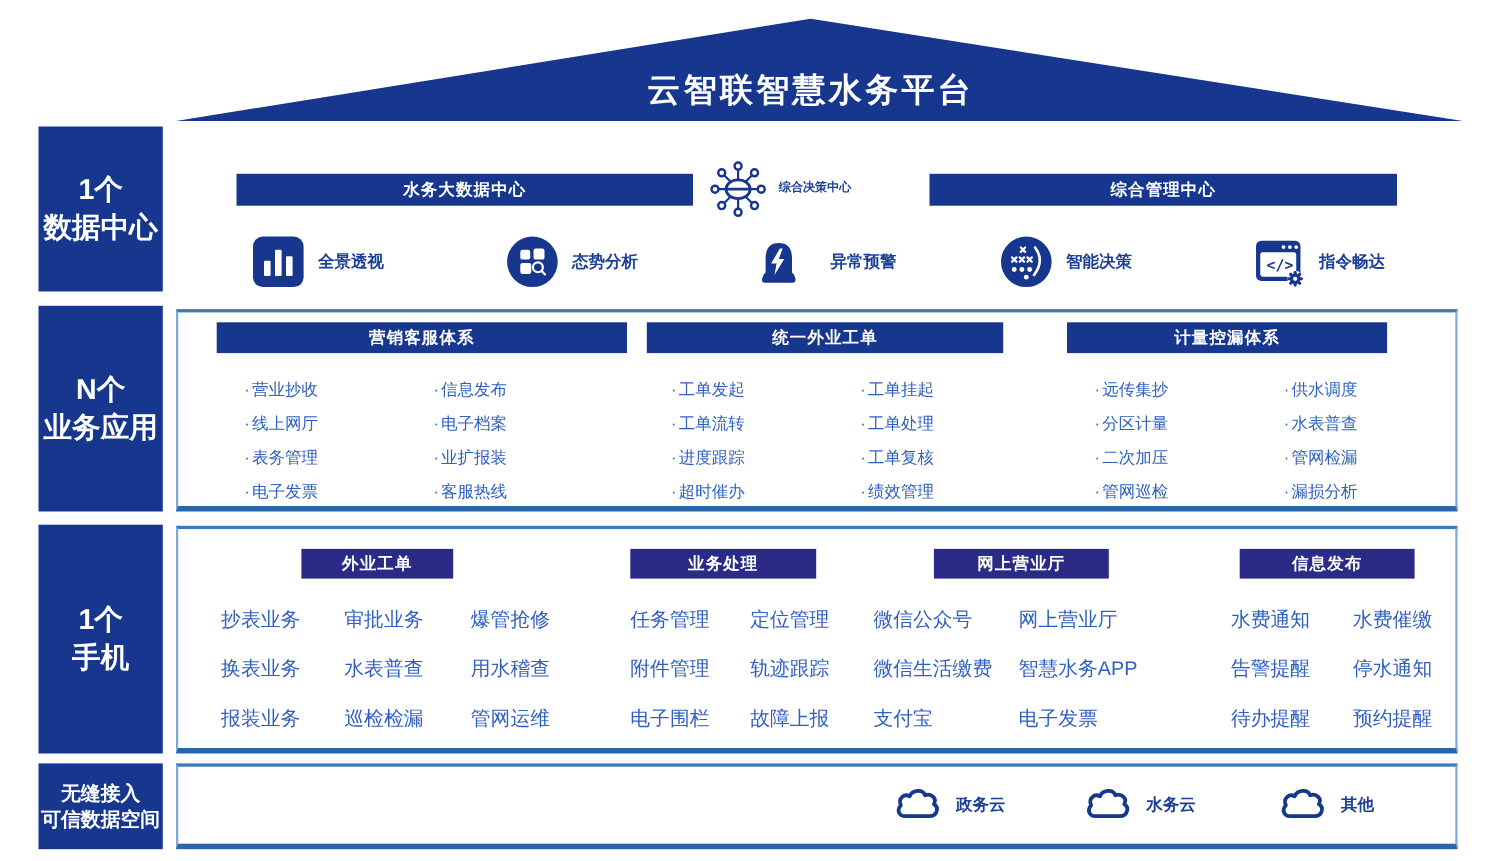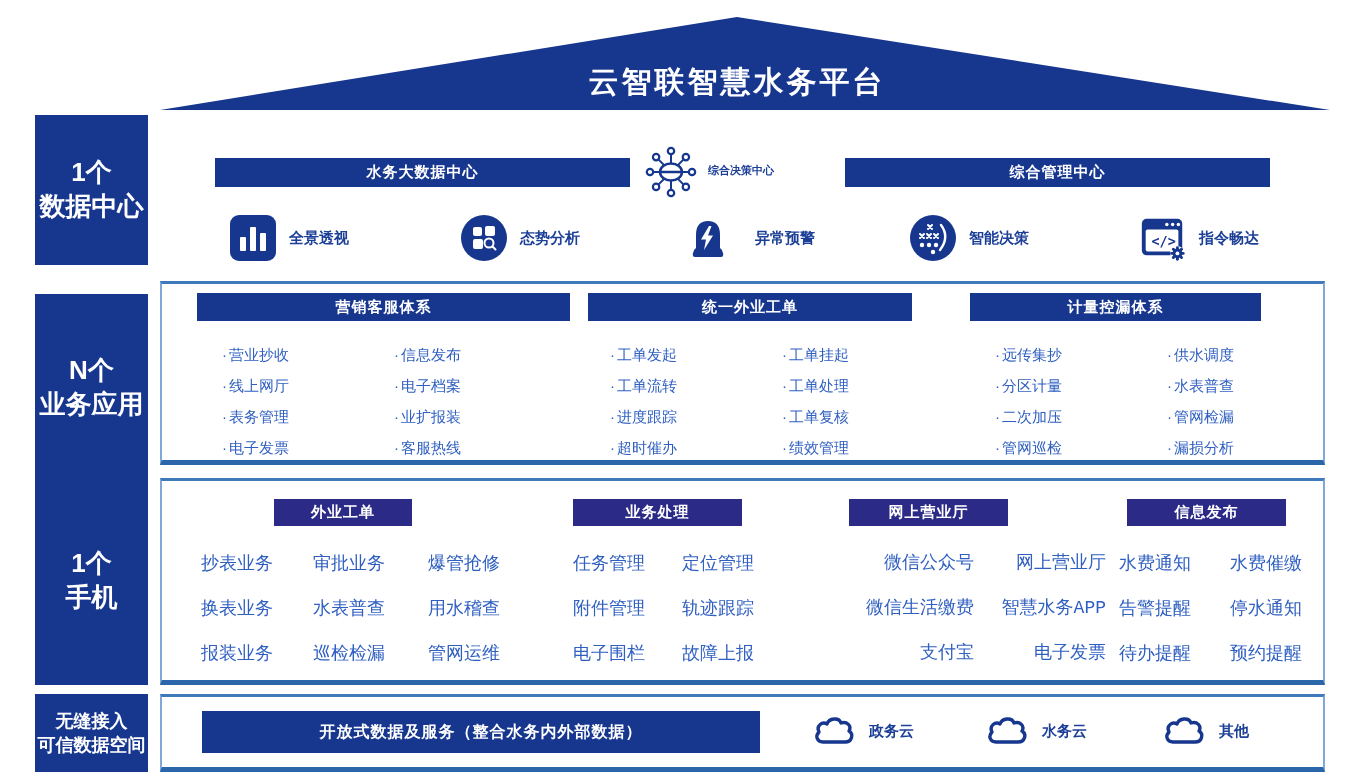--- a/index.html
+++ b/index.html
@@ -11,21 +11,21 @@
   .roof { position:absolute; left:160px; top:17px; width:0; height:0;
           border-left:577px solid transparent; border-right:593px solid transparent;
           border-bottom:93px solid var(--primary); }
   .roof-title { position:absolute; left:437px; top:62px; width:600px; text-align:center;
                 color:#fff; font-size:30px; font-weight:bold; letter-spacing:3px; }
 
   .side-box { position:absolute; left:35px; width:113px; background:var(--primary); color:#fff;
               display:flex; flex-direction:column; align-items:center; justify-content:center;
               text-align:center; font-weight:bold; }
   #side1 { top:115px; height:150px; font-size:26px; line-height:1.3; }
-  #side2 { top:294px; height:187px; font-size:26px; line-height:1.3;justify-content:center; }
+  #side2 { top:278px; height:187px; font-size:26px; line-height:1.3;justify-content:center; }
   #side3 { top:477px; height:208px; font-size:26px; line-height:1.3; }
   #side4 { top:694px; height:78px;  font-size:18px; line-height:1.35; }
 
   .bar { position:absolute; background:var(--primary); color:#fff; font-weight:bold;
          display:flex; align-items:center; justify-content:center; letter-spacing:1px; }
   #bar-bigdata { left:215px; top:158px; width:415px; height:29px; font-size:15px; }
   #bar-mgmt    { left:845px; top:158px; width:425px; height:29px; font-size:15px; }
   #bar-open    { left:202px; top:711px; width:558px; height:42px; font-size:16px; }
 
   #hub { left:645px; top:146px; width:52px; height:52px; color:var(--primary); }
@@ -112,21 +112,20 @@
       </g>
     </svg>
   </div>
   <div class="abs" id="hub-label">综合决策中心</div>
   <div class="bar" id="bar-mgmt">综合管理中心</div>
 
   <div class="section-box" id="box-apps"></div>
   <div class="section-box" id="box-mobile"></div>
   <div class="section-box" id="box-space"></div>
 
-  <div class="bar" id="bar-open">开放式数据及服务（整合水务内外部数据）</div>
 
 <div class="feature" style="left: 228px; top: 213px;">
       <span class="ficon">
         <svg width="50" height="50" viewBox="0 0 50 50">
           <rect x="2" y="2" width="46" height="46" rx="9" fill="currentColor"></rect>
           <rect x="12" y="24" width="6" height="14" rx="1" fill="#fff"></rect>
           <rect x="22" y="14" width="6" height="24" rx="1" fill="#fff"></rect>
           <rect x="32" y="20" width="6" height="18" rx="1" fill="#fff"></rect>
         </svg>
       </span>
@@ -247,21 +246,21 @@
     <div class="sec-header indigo" style="left: 573px; top: 499px; width: 169px;">业务处理</div>
     <div class="mob-grid" style="left: 573px; width: 185px; grid-template-columns: 109px auto; text-align: left;">
       <span class="mitem">任务管理</span>
       <span class="mitem">定位管理</span>
       <span class="mitem">附件管理</span>
       <span class="mitem">轨迹跟踪</span>
       <span class="mitem">电子围栏</span>
       <span class="mitem">故障上报</span>
     </div>
     <div class="sec-header indigo" style="left: 849px; top: 499px; width: 159px;">网上营业厅</div>
-    <div class="mob-grid" style="left: 842px; width: 264px; grid-template-columns: 132px 132px; text-align: right; font-family: Liberation Mono, monospace;">
+    <div class="mob-grid" style="left: 794px; width: 264px; grid-template-columns: 132px 132px; text-align: left;">
       <span class="mitem">微信公众号</span>
       <span class="mitem">网上营业厅</span>
       <span class="mitem">微信生活缴费</span>
       <span class="mitem">智慧水务APP</span>
       <span class="mitem">支付宝</span>
       <span class="mitem">电子发票</span>
     </div>
     <div class="sec-header indigo" style="left: 1127px; top: 499px; width: 159px;">信息发布</div>
     <div class="mob-grid" style="left: 1119px; width: 185px; grid-template-columns: 111px auto; text-align: left;">
       <span class="mitem">水费通知</span>

